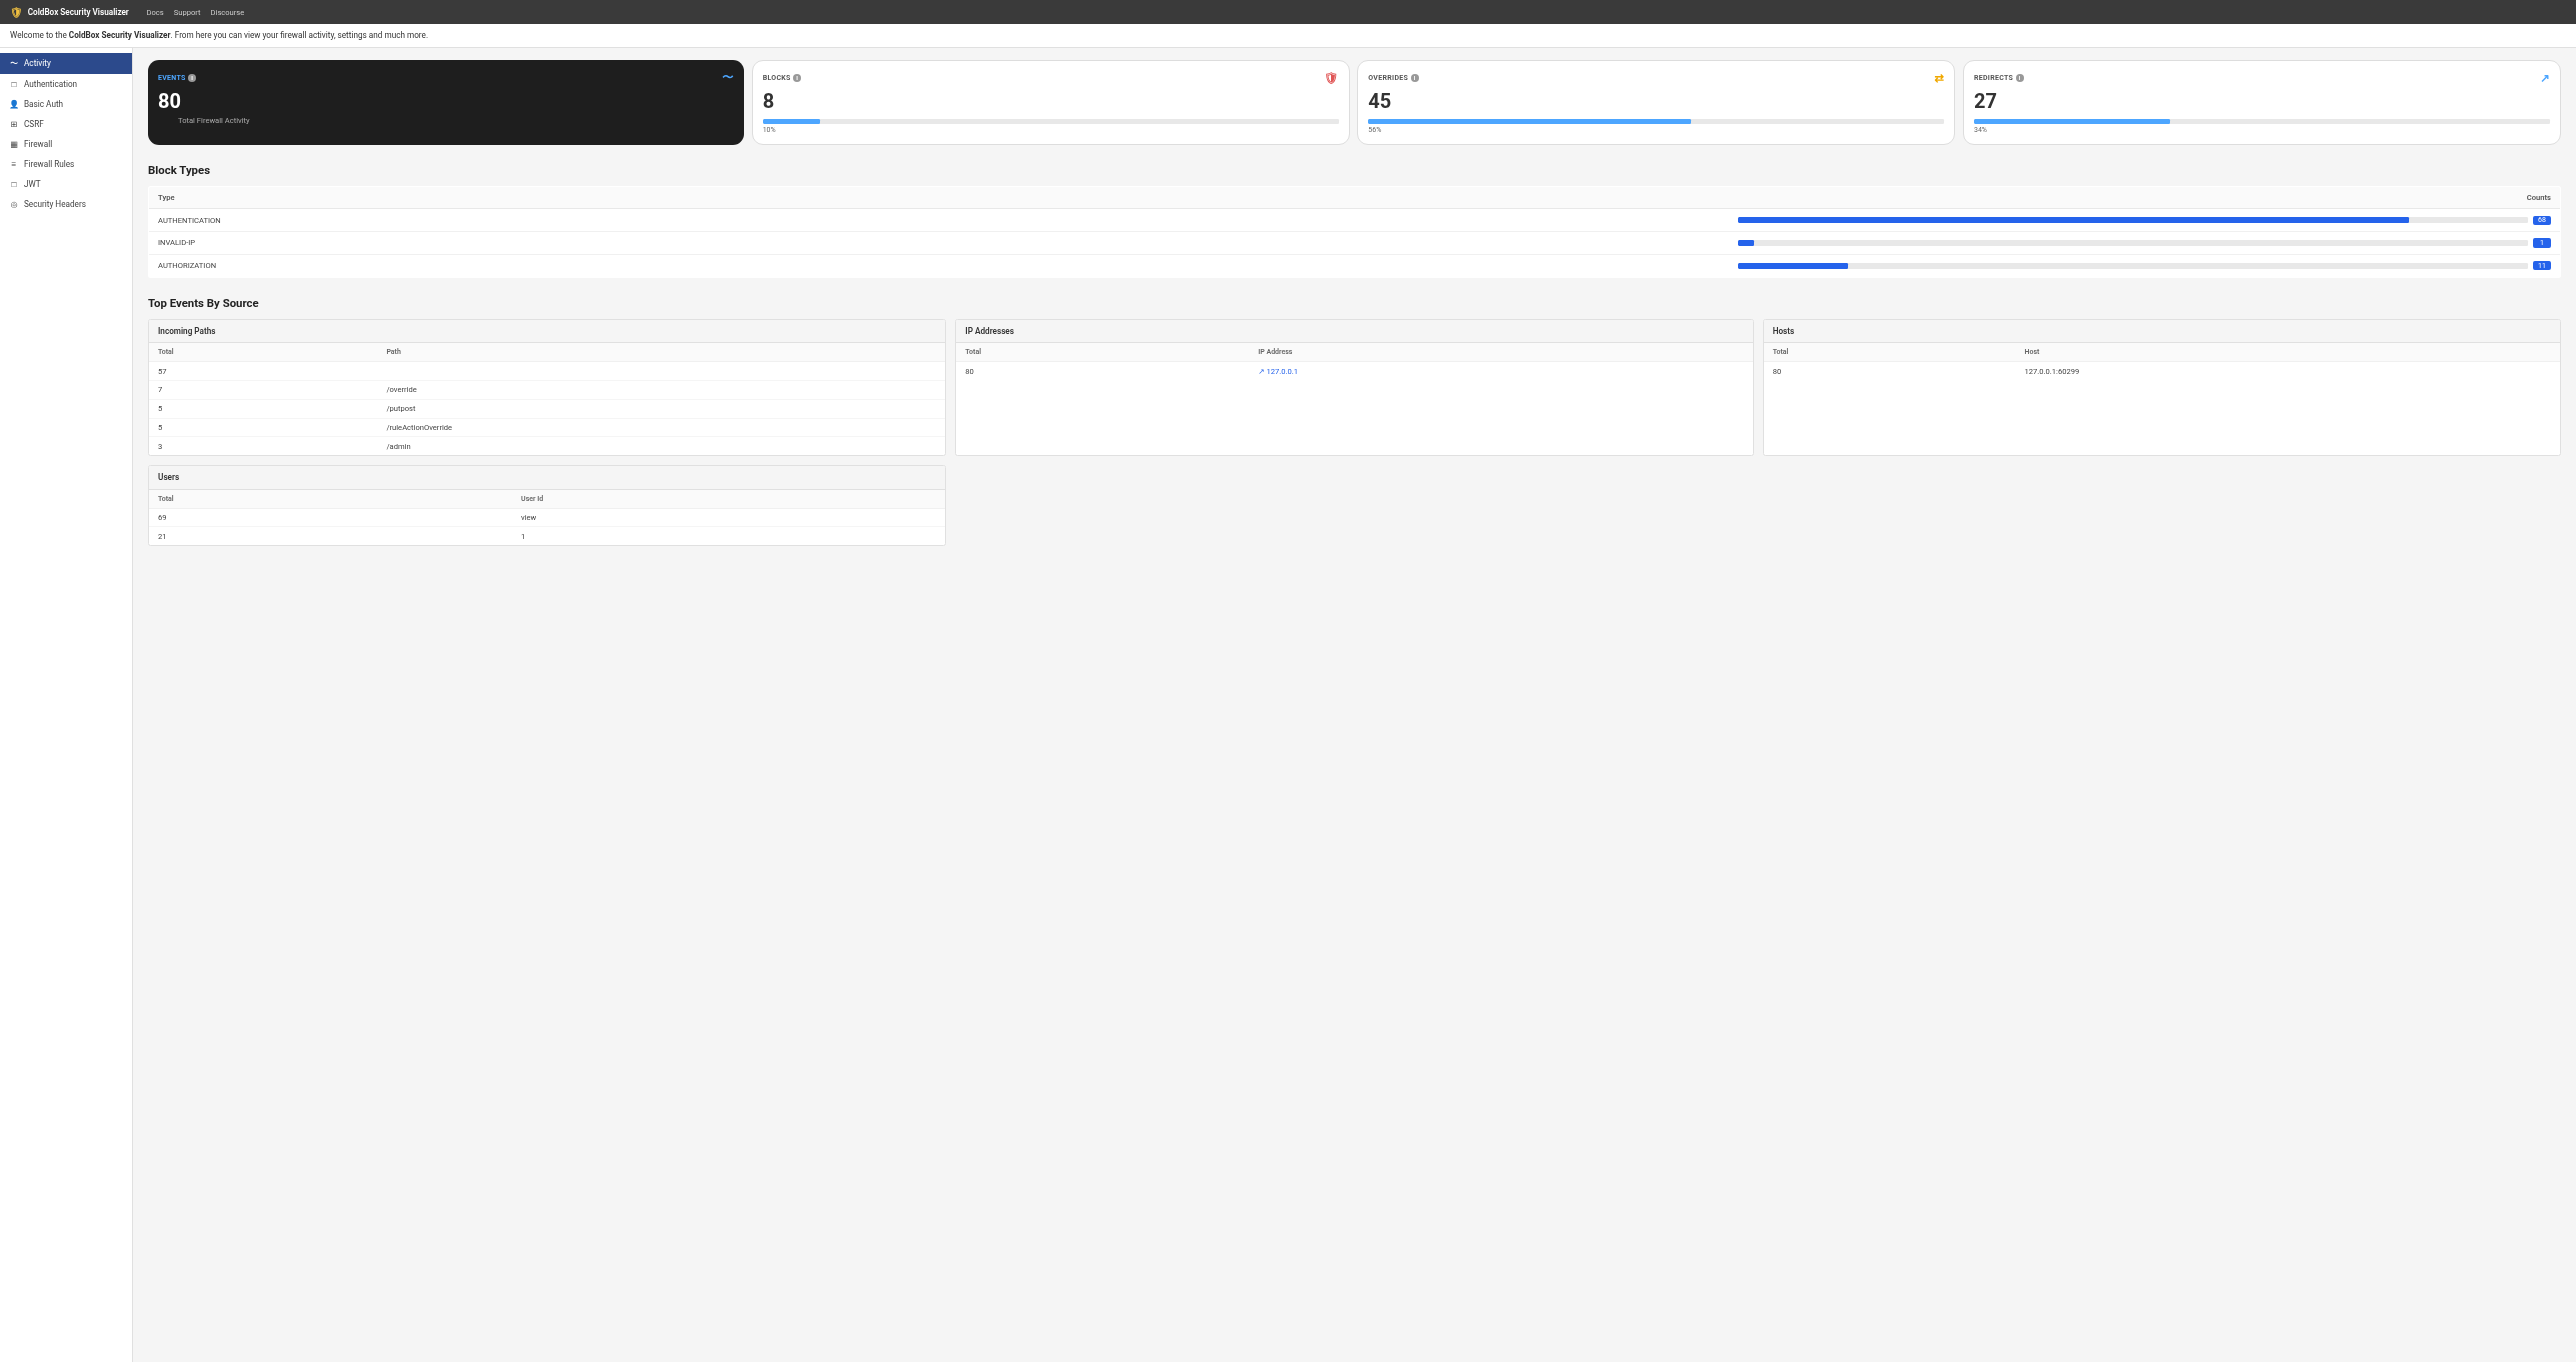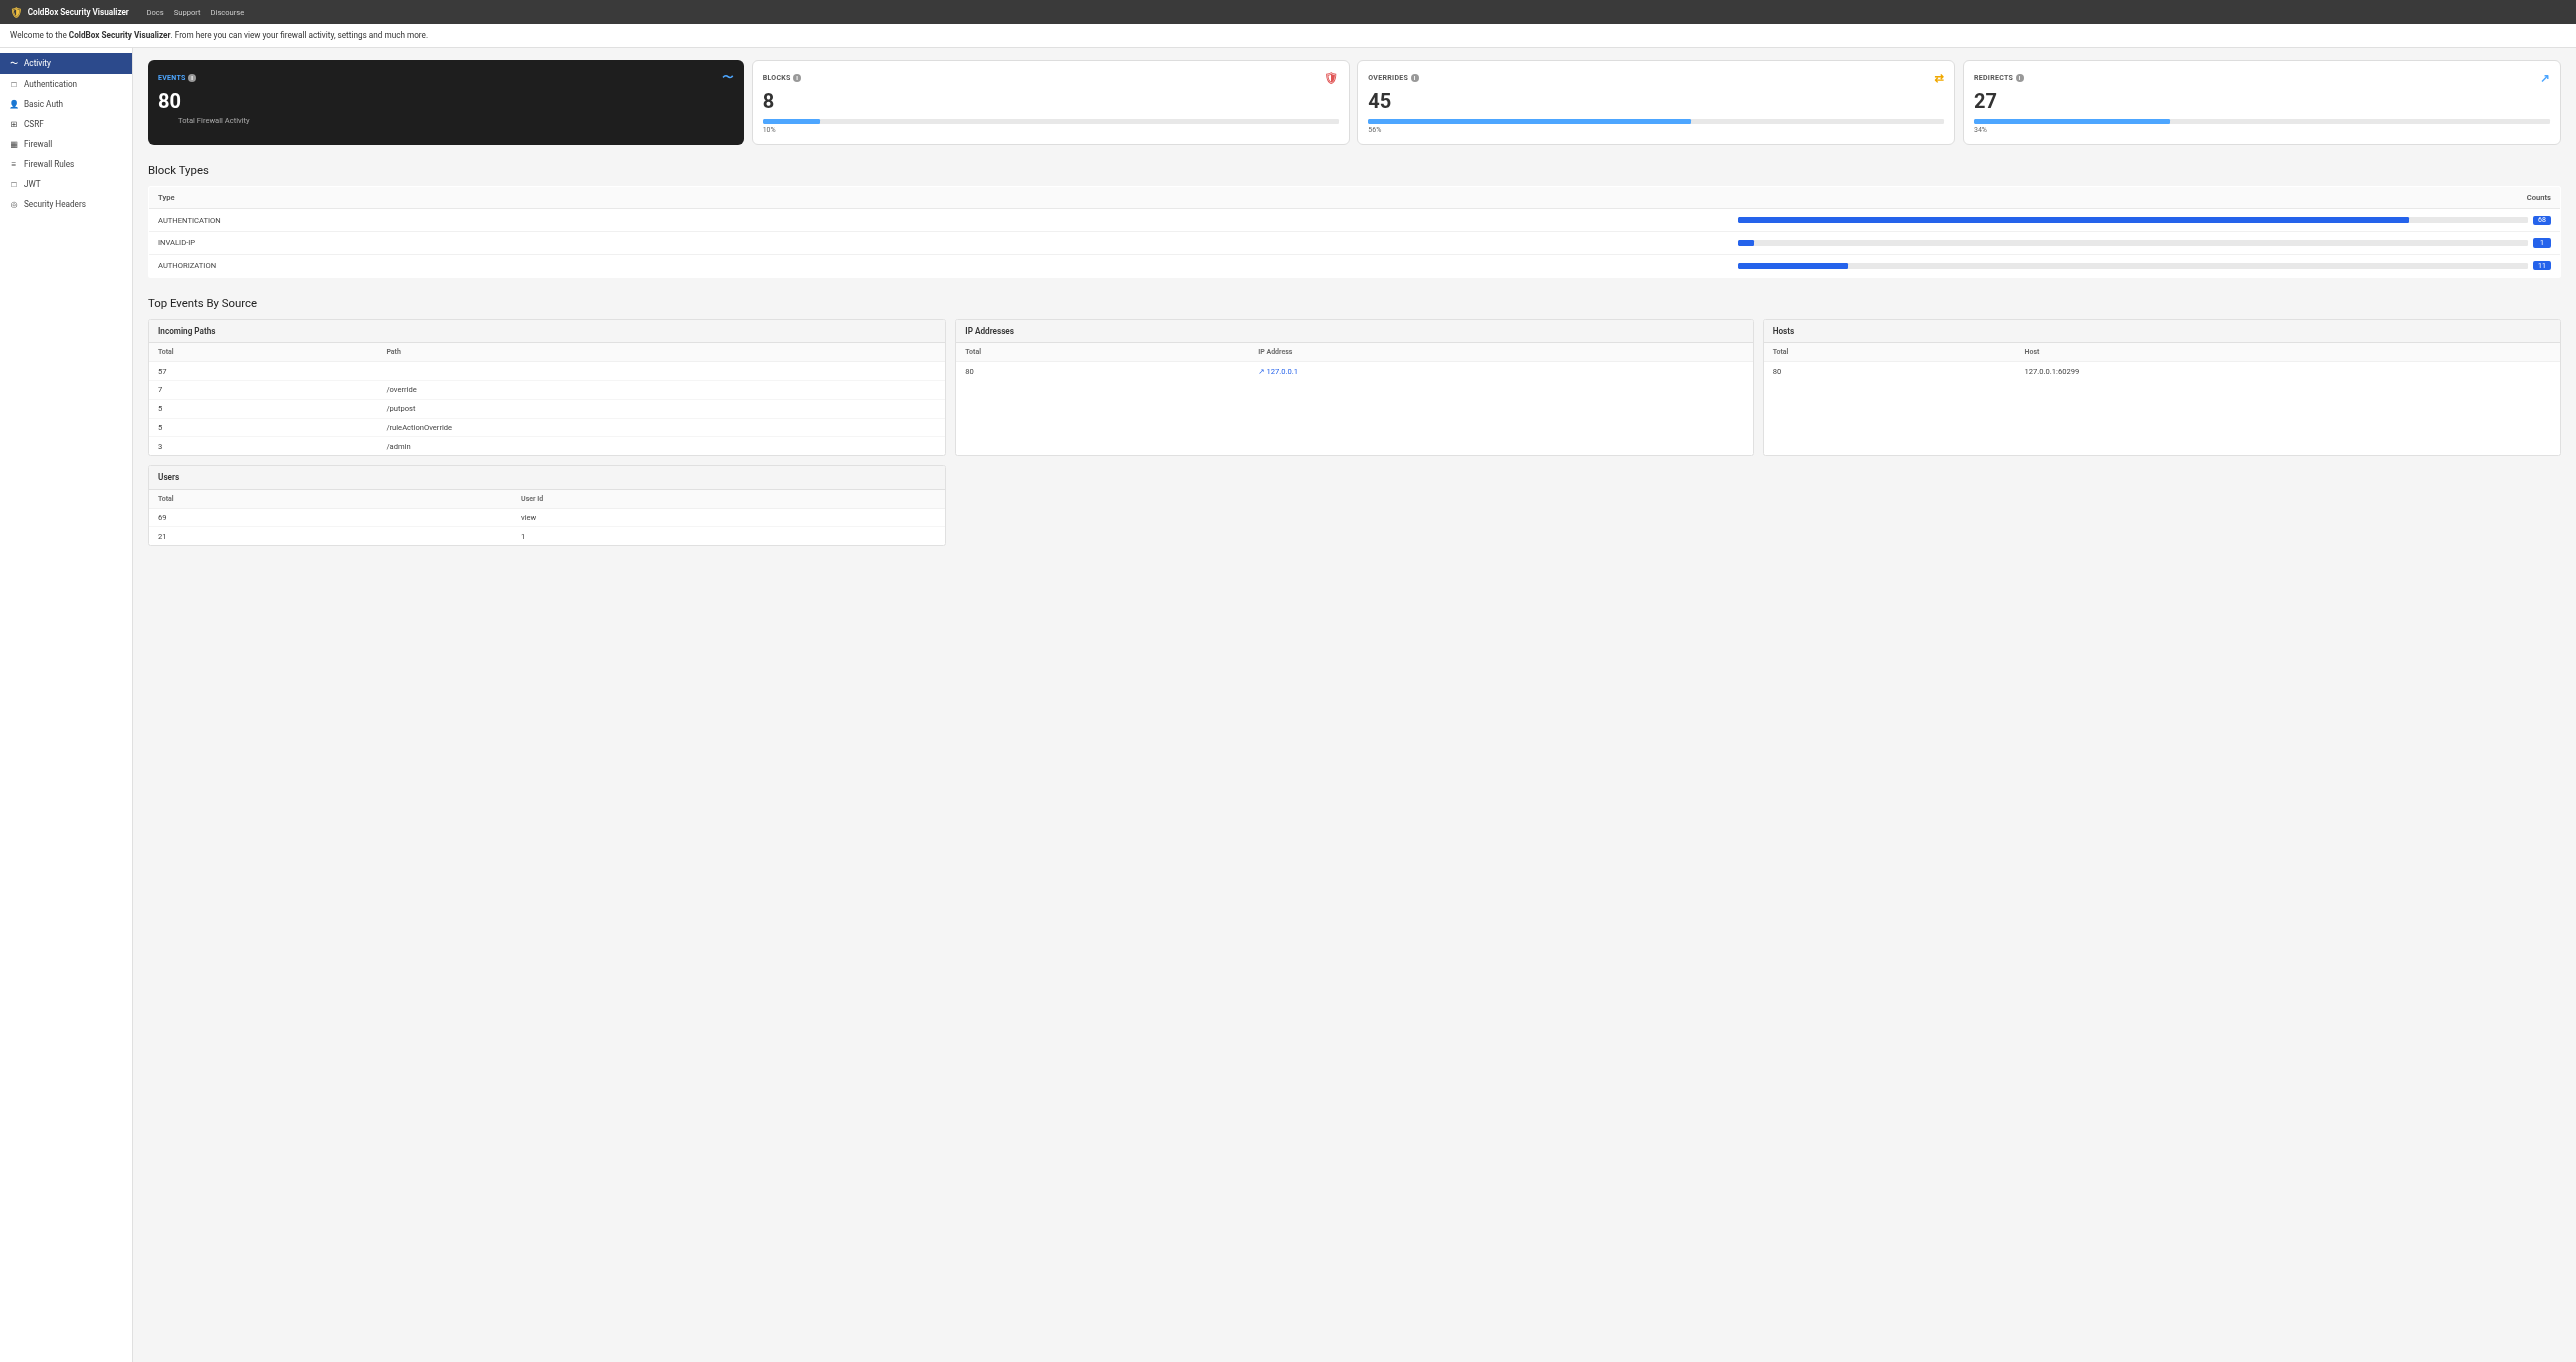--- a/index.html
+++ b/index.html
@@ -97,21 +97,21 @@
     
     .stats-row {
       display: flex;
       gap: 7.6px;
       margin-bottom: 18px;
     }
 
     .stat-card {
       flex: 1;
       border: 0.6px solid #ddd;
-      border-radius: 6px;
+      border-radius: 11px;
       padding: 10px;
       background: #fff;
     }
     .stat-card.dark {
       background: #1e1e1e;
       color: #fff;
       border: none;
     }
 
     .stat-label {
@@ -154,21 +154,21 @@
     }
     .stat-bar-label {
       font-size: 7px;
       color: #666;
       margin-top: 1.3px;
     }
 
     
     .section-title {
       font-size: 11.4px;
-      font-weight: 400;
+      font-weight: 700;
       color: #222;
       margin-bottom: 9px;
     }
 
     .block-types-table {
       width: 100%;
       border-collapse: collapse;
       background: #fff;
       border: 0.6px solid #e0e0e0;
       border-radius: 2.5px;

